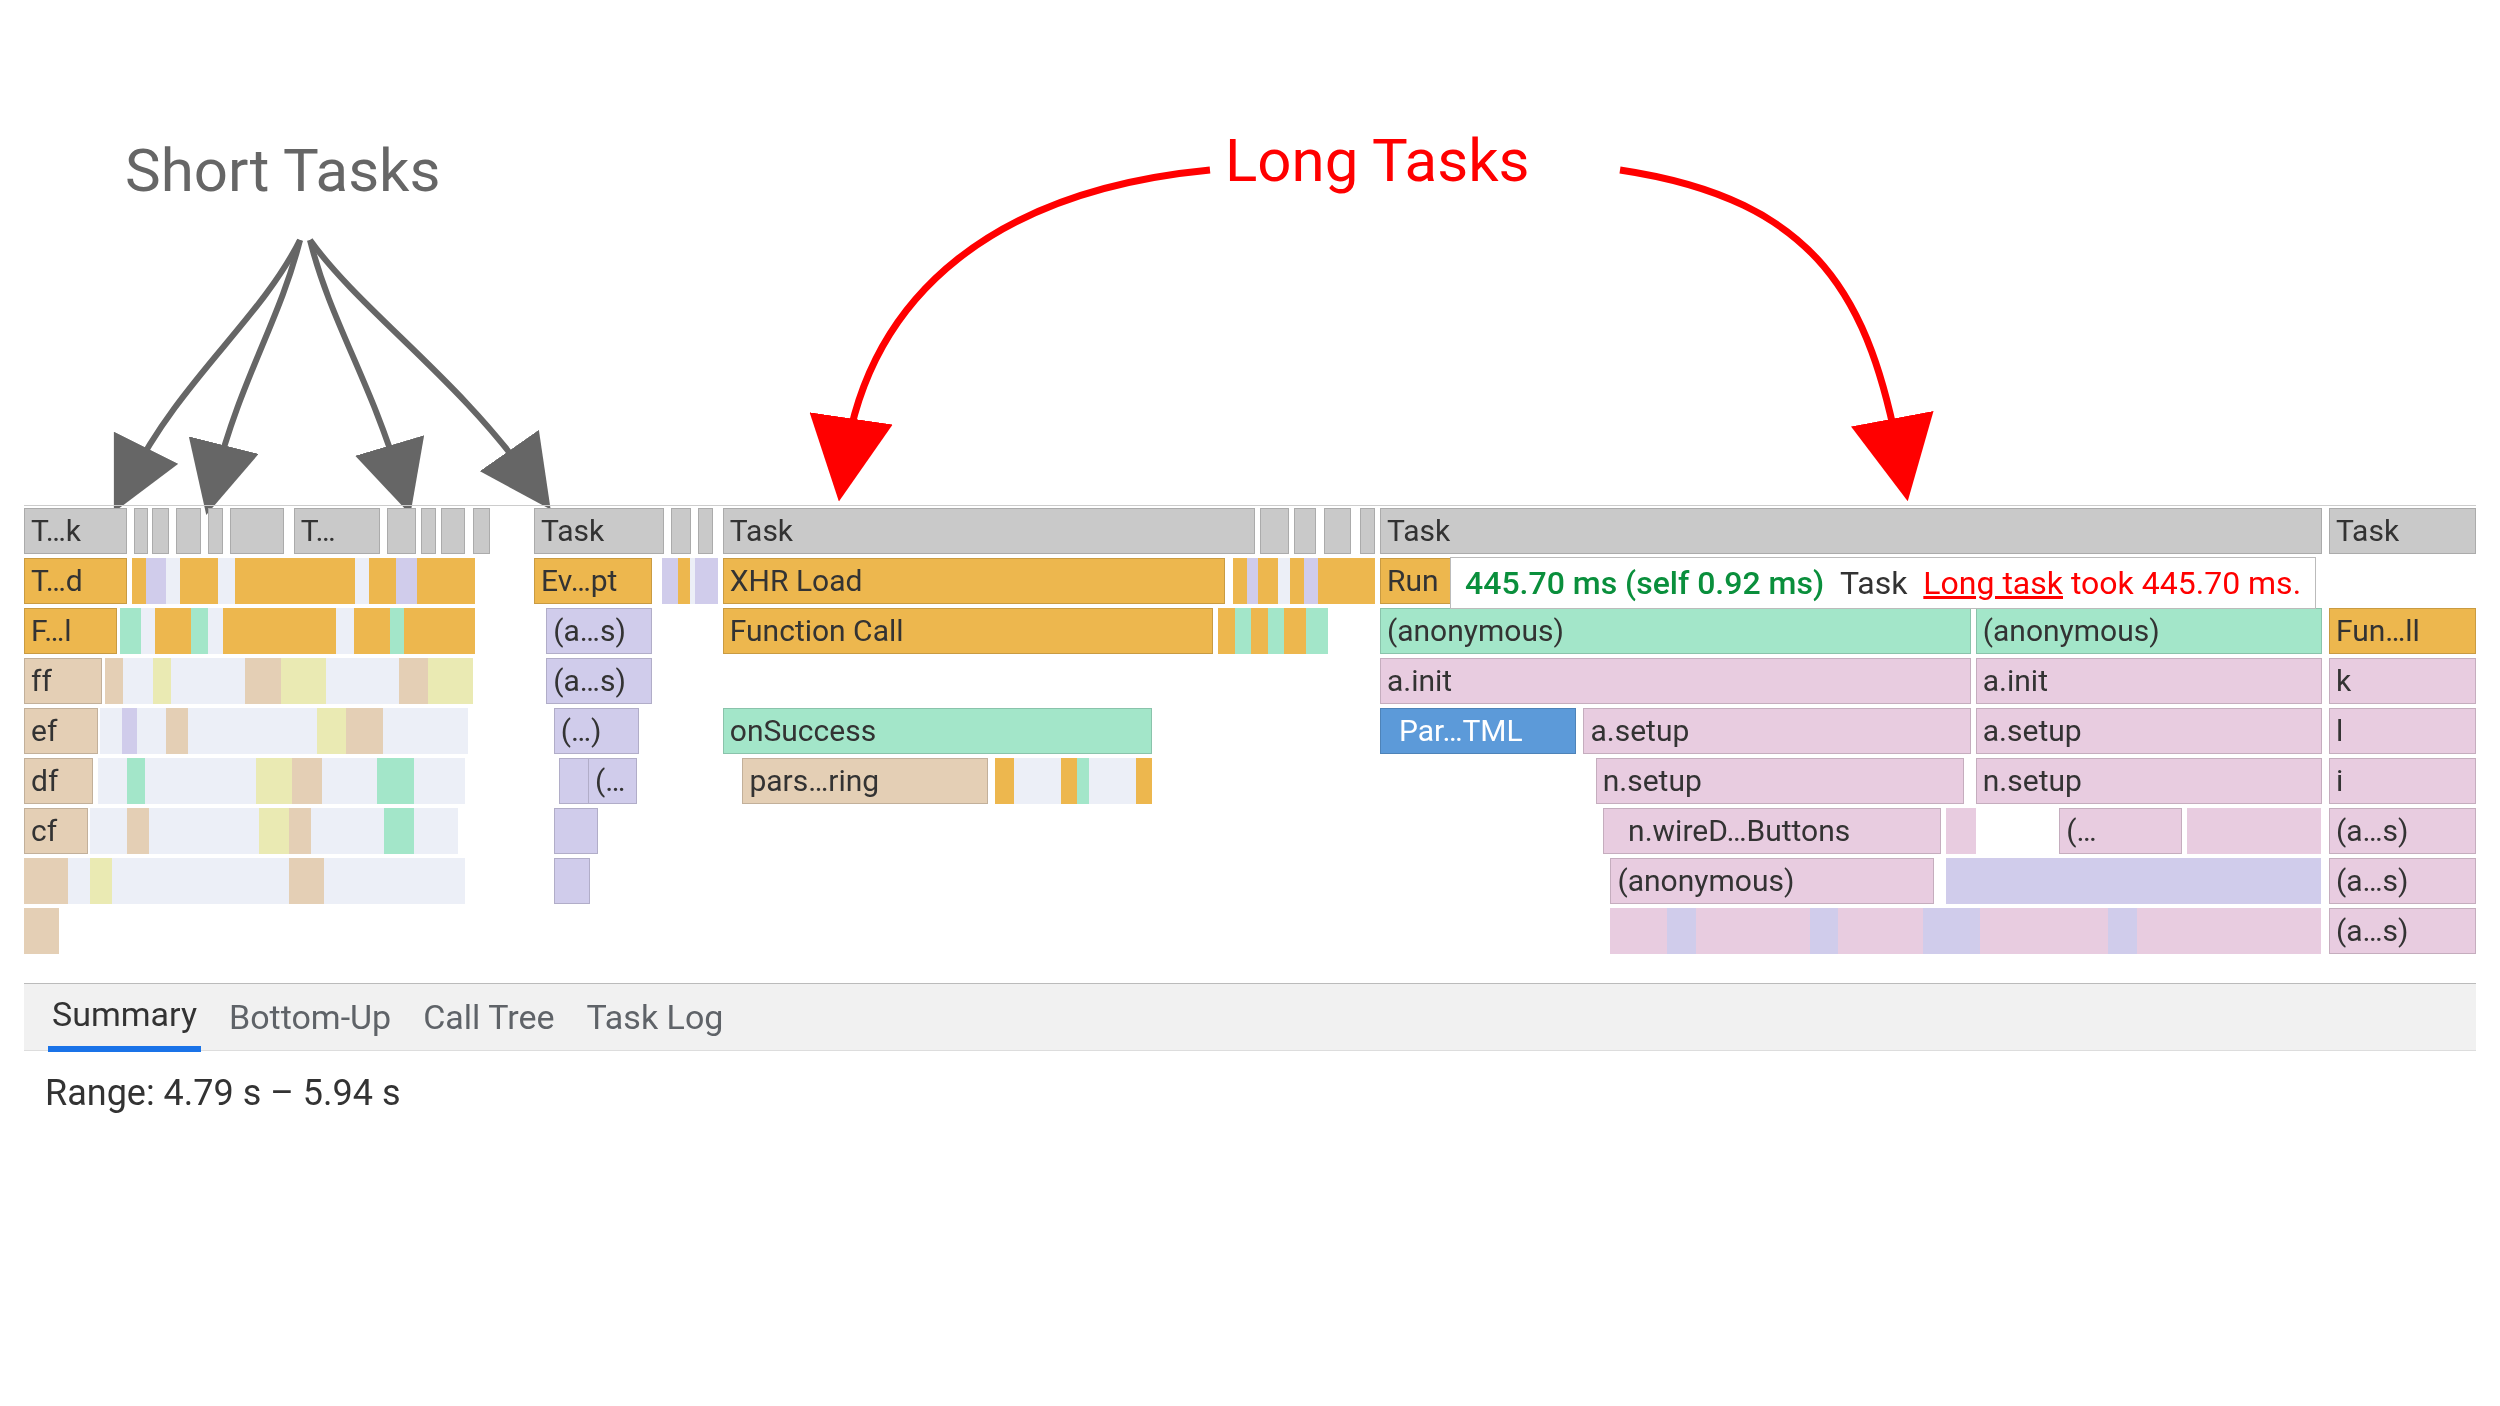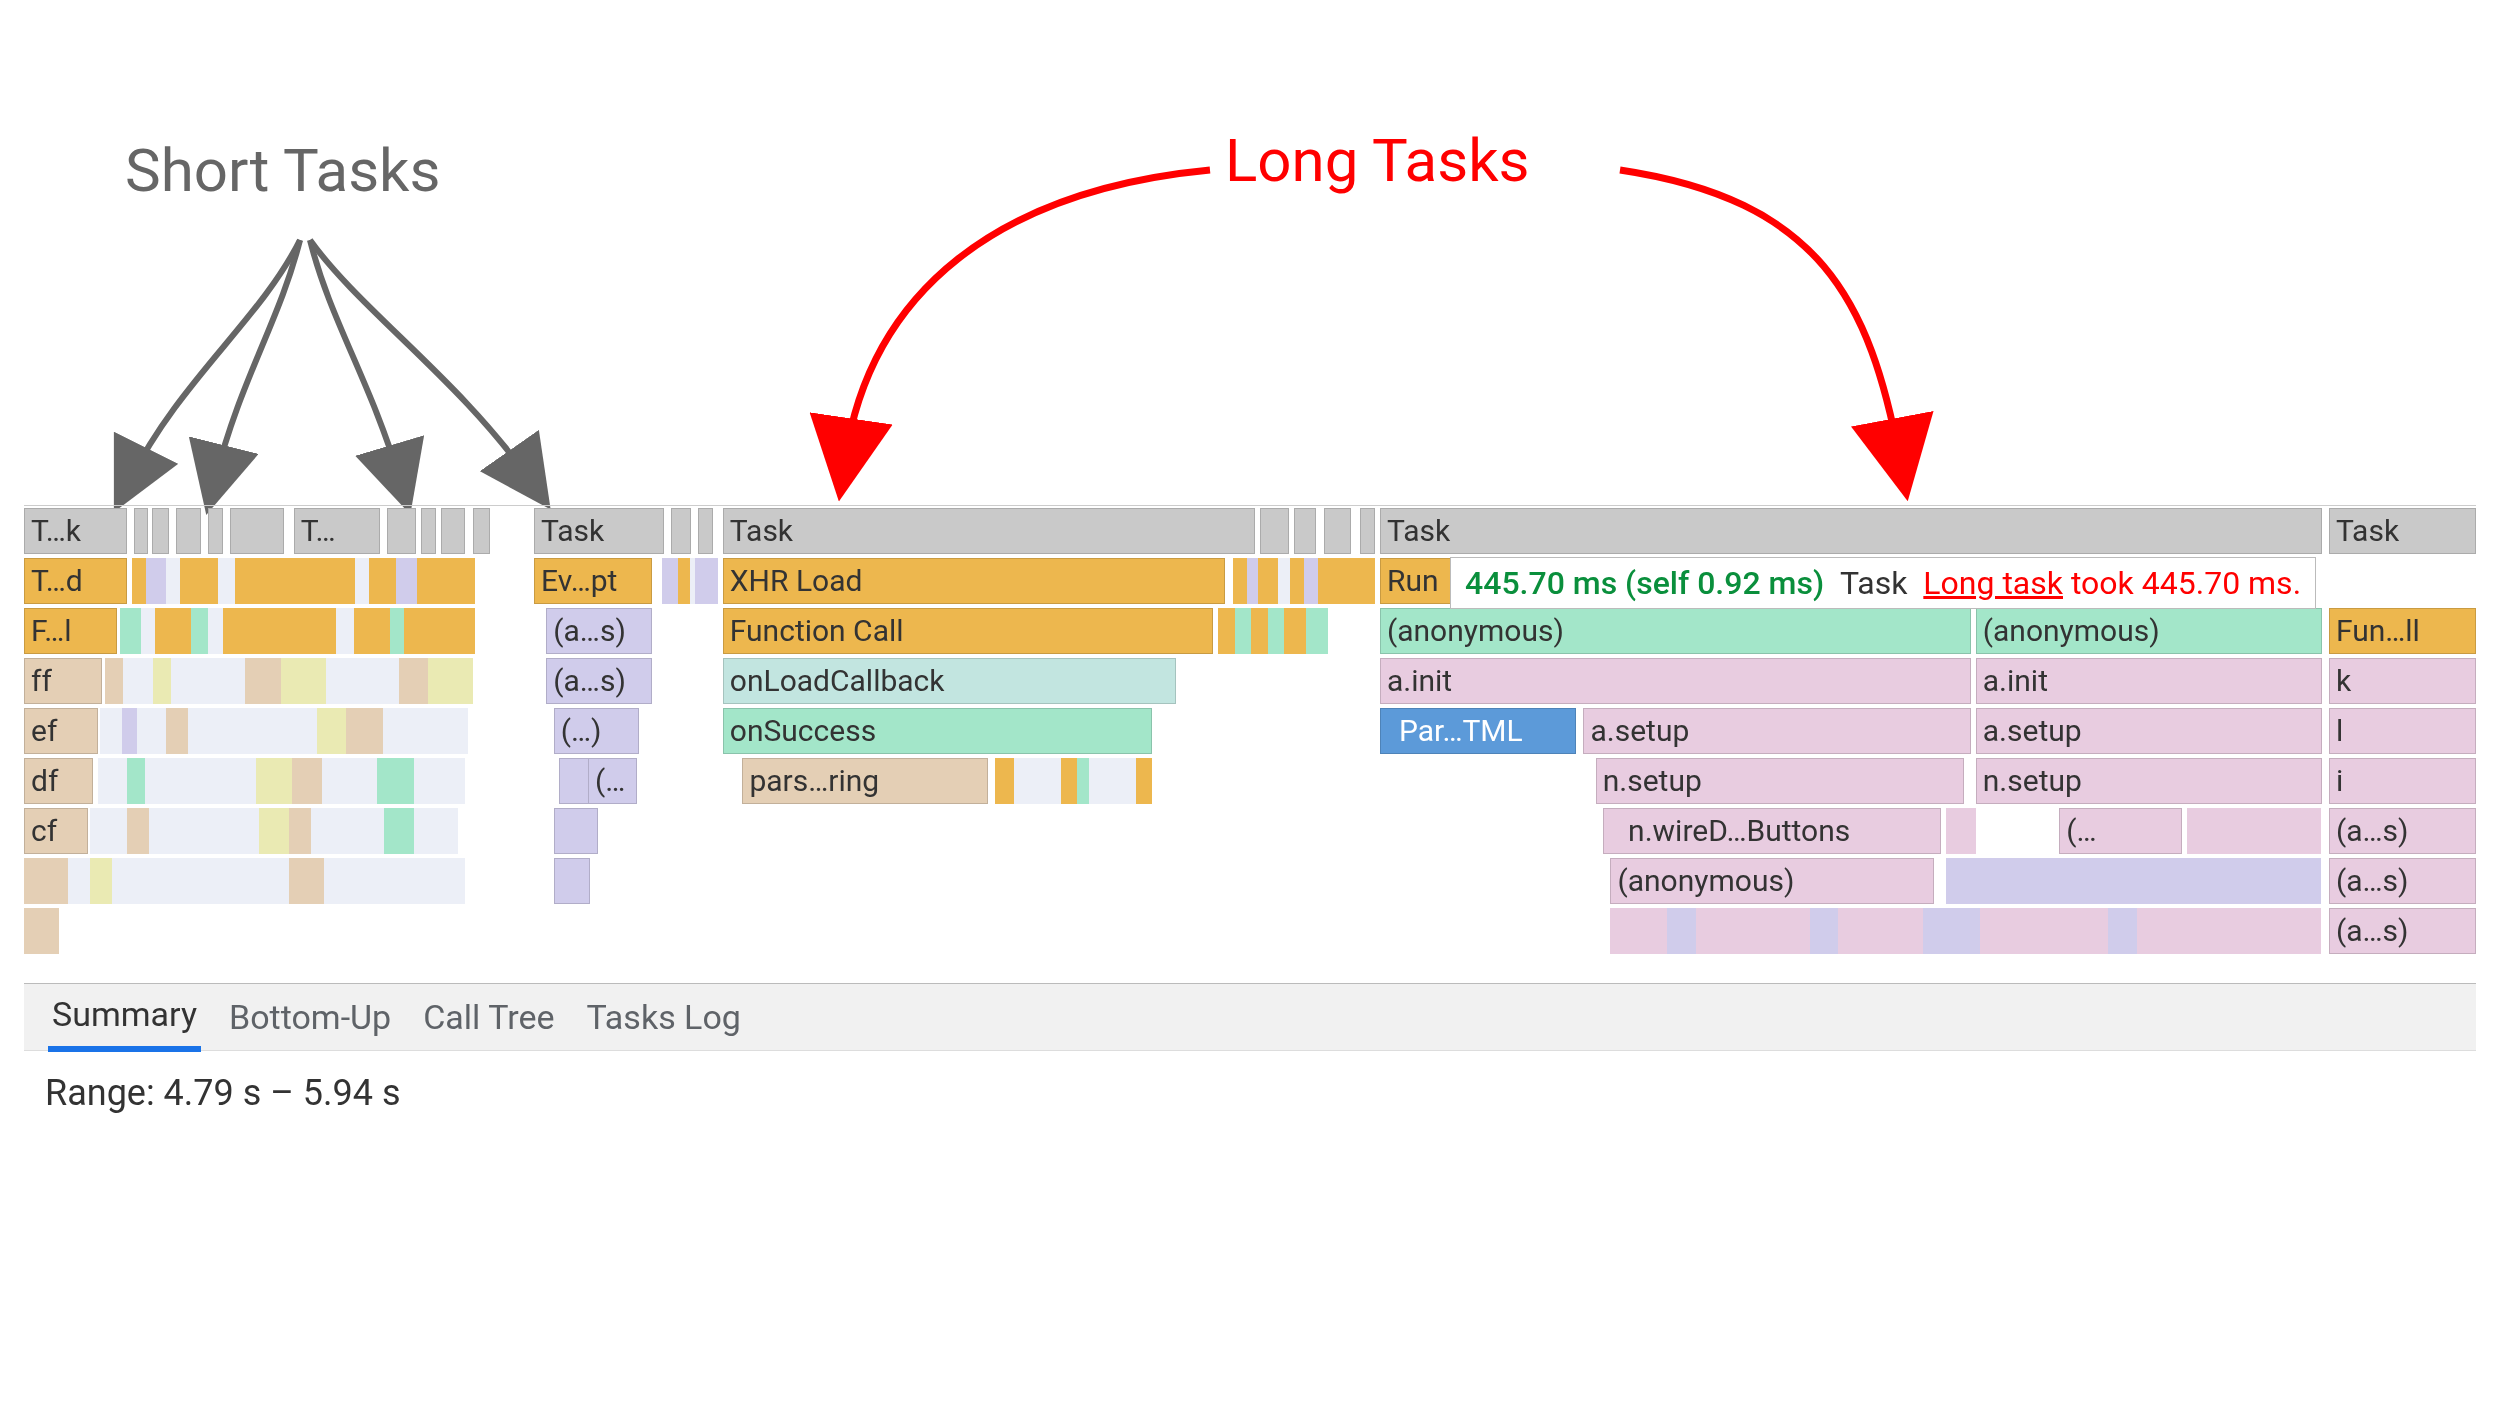--- a/index.html
+++ b/index.html
@@ -201,21 +201,20 @@
     <div class="striping" style="left:48.7%; width:4.5%;"><span style="width:15%;background:#edb74e"></span><span style="width:15%;background:#a3e6c9"></span><span style="width:15%;background:#edb74e"></span><span style="width:15%;background:#a3e6c9"></span><span style="width:20%;background:#edb74e"></span><span style="width:20%;background:#a3e6c9"></span></div>
     <div class="block green" style="left:55.3%; width:24.1%;">(anonymous)</div>
     <div class="block green" style="left:79.6%; width:14.1%;">(anonymous)</div>
     <div class="block orange" style="left:94.0%; width:6.0%;">Fun…ll</div>
   </div>
 
   <div class="row">
     <div class="block tan" style="left:0%; width:3.2%;">ff</div>
     <div class="striping" style="left:3.3%; width:15%;"><span style="width:5%;background:#e4cfb5"></span><span style="width:8%;background:#eceff7"></span><span style="width:5%;background:#eaeab3"></span><span style="width:20%;background:#eceff7"></span><span style="width:10%;background:#e4cfb5"></span><span style="width:12%;background:#eaeab3"></span><span style="width:20%;background:#eceff7"></span><span style="width:8%;background:#e4cfb5"></span><span style="width:12%;background:#eaeab3"></span></div>
     <div class="block lilac" style="left:21.3%; width:4.3%;">(a…s)</div>
-    <div class="block teal" style="left:28.5%; width:18.5%;">onLoadCallback</div>
     <div class="block pink" style="left:55.3%; width:24.1%;">a.init</div>
     <div class="block pink" style="left:79.6%; width:14.1%;">a.init</div>
     <div class="block pink" style="left:94.0%; width:6.0%;">k</div>
   </div>
 
   <div class="row">
     <div class="block tan" style="left:0%; width:3.0%;">ef</div>
     <div class="striping" style="left:3.1%; width:15%;"><span style="width:6%;background:#eceff7"></span><span style="width:4%;background:#d0cceb"></span><span style="width:8%;background:#eceff7"></span><span style="width:6%;background:#e4cfb5"></span><span style="width:35%;background:#eceff7"></span><span style="width:8%;background:#eaeab3"></span><span style="width:10%;background:#e4cfb5"></span><span style="width:23%;background:#eceff7"></span></div>
     <div class="block lilac" style="left:21.6%; width:3.5%;">(…)</div>
     <div class="block green" style="left:28.5%; width:17.5%;">onSuccess</div>
@@ -267,16 +266,16 @@
 <div class="tooltip">
   <span class="dur">445.70 ms (self 0.92 ms)</span>
   &nbsp;<span class="name">Task</span>
   &nbsp;<span class="long-link">Long task</span><span class="long-text"> took 445.70 ms.</span>
 </div>
 
 <div class="tabs">
   <div class="tab active">Summary</div>
   <div class="tab">Bottom-Up</div>
   <div class="tab">Call Tree</div>
-  <div class="tab">Tasks Log</div>
+  <div class="tab">Task Log</div>
 </div>
 
 <div class="range-text">Range: 4.79 s – 5.94 s</div>
 
 </body></html>

